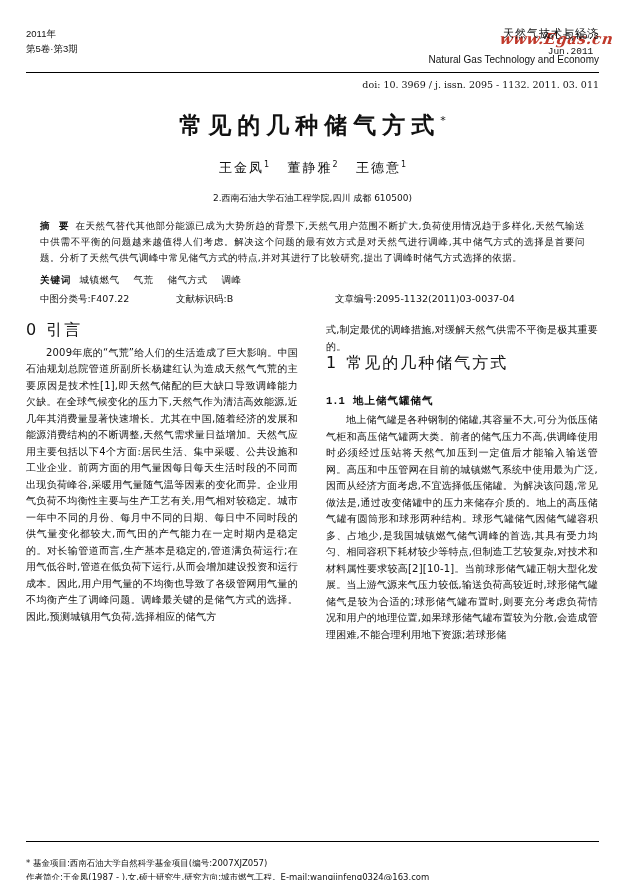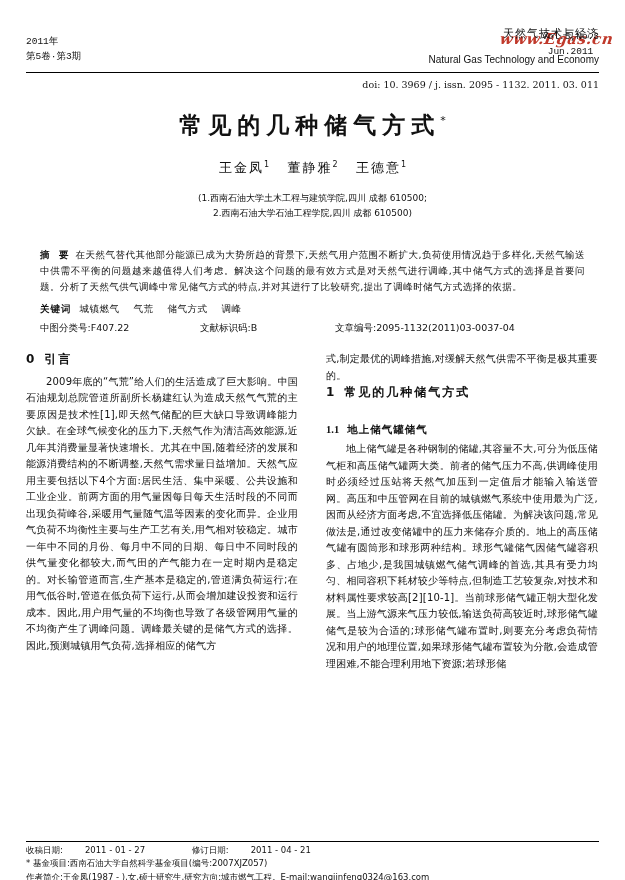--- a/index.html
+++ b/index.html
@@ -39,24 +39,24 @@
 
   
   .runhead {
     position: relative;
     margin: 26px 26px 0 26px;
     height: 44px;
   }
   .runhead .left {
     position: absolute;
     left: 0;
-    top: 8px;
+    top: 0;
     font-size: 9.5px;
     line-height: 15px;
-    font-family: Liberation Mono, monospace;
+    font-family: Liberation Sans, sans-serif;
     color: #111;
   }
   .runhead .center {
     position: absolute;
     left: 0;
     right: 0;
     top: 0;
     text-align: right;
   }
   .runhead .center .cn {
@@ -121,21 +121,21 @@
   .affil {
     margin: 14px 60px 0 60px;
     text-align: center;
     font-size: 9px;
     line-height: 15px;
     font-family: "DejaVu Sans", "Liberation Sans", sans-serif;
   }
 
   
   .abstract {
-    margin: 26px 40px 0 40px;
+    margin: 12px 40px 0 40px;
     font-size: 9.5px;
     line-height: 16px;
     text-align: justify;
     font-family: "DejaVu Sans", "Liberation Sans", sans-serif;
     letter-spacing: 0.4px;
   }
   .abstract .lbl {
     letter-spacing: 3px;
     font-weight: bold;
     margin-right: 4px;
@@ -156,54 +156,54 @@
     text-align: right;
   }
   .clsline {
     margin: 6px 40px 0 40px;
     font-size: 9.5px;
     font-family: "DejaVu Sans", "Liberation Sans", sans-serif;
     position: relative;
     height: 15px;
   }
   .clsline .c1 { position: absolute; left: 0; }
-  .clsline .c2 { position: absolute; left: 160px; }
+  .clsline .c2 { position: absolute; left: 136px; }
   .clsline .c3 { position: absolute; left: 295px; }
 
   
   .cols {
     margin: 14px 26px 0 26px;
     position: relative;
     height: 430px;
   }
   .col {
     position: absolute;
     top: 0;
     width: 272px;
     font-size: 10px;
     line-height: 16.5px;
     text-align: justify;
     font-family: "DejaVu Sans", "Liberation Sans", sans-serif;
   }
   .col.left { left: 0; }
   .col.right { left: 300px; }
   .h1 {
-    font-size: 12px;
-    font-weight: bold;
+    font-size: 16px;
+    font-weight: normal;
     margin: 0 0 6px 0;
     letter-spacing: 2px;
     font-family: "DejaVu Sans", "Liberation Sans", sans-serif;
   }
   .h1 .num { margin-right: 10px; letter-spacing: 0; }
   .h2 {
     font-size: 10.5px;
     font-weight: bold;
     margin: 21px 0 3px 0;
     letter-spacing: 1px;
-    font-family: Liberation Serif, serif;
+    font-family: Liberation Mono, monospace;
   }
   .h2 .num { margin-right: 8px; letter-spacing: 0; }
   p.para {
     margin: 0;
     text-indent: 20px;
     letter-spacing: 0.2px;
   }
 
   
   .footrule {
@@ -250,21 +250,20 @@
 
   <div class="doi">doi: 10. 3969 / j. issn. 2095 - 1132. 2011. 03. 011</div>
 
   <div class="title"><span>常见的几种储气方式</span><sup>*</sup></div>
 
   <div class="authors">
     <span>王金凤</span><sup>1</sup>&nbsp;&nbsp;&nbsp;<span>董静雅</span><sup>2</sup>&nbsp;&nbsp;&nbsp;<span>王德意</span><sup>1</sup>
   </div>
 
   <div class="affil">
-    <div>(1.西南石油大学土木工程与建筑学院,四川  成都  610500;</div>
     <div>2.西南石油大学石油工程学院,四川  成都  610500)</div>
   </div>
 
   <div class="abstract">
     <span class="lbl">摘  要</span><span>在天然气替代其他部分能源已成为大势所趋的背景下,天然气用户范围不断扩大,负荷使用情况趋于多样化,天然气输送中供需不平衡的问题越来越值得人们考虑。解决这个问题的最有效方式是对天然气进行调峰,其中储气方式的选择是首要问题。分析了天然气供气调峰中常见储气方式的特点,并对其进行了比较研究,提出了调峰时储气方式选择的依据。</span>
   </div>
 
   <div class="keywords">
     <span class="lbl">关键词</span><span class="kwlist"><span>城镇燃气</span><span>气荒</span><span>储气方式</span><span>调峰</span></span>
   </div>
@@ -287,21 +286,17 @@
       <div class="h1"><span class="num">1</span><span>常见的几种储气方式</span></div>
       <div class="h2"><span class="num">1.1</span><span>地上储气罐储气</span></div>
       <p class="para">地上储气罐是各种钢制的储罐,其容量不大,可分为低压储气柜和高压储气罐两大类。前者的储气压力不高,供调峰使用时必须经过压站将天然气加压到一定值后才能输入输送管网。高压和中压管网在目前的城镇燃气系统中使用最为广泛,因而从经济方面考虑,不宜选择低压储罐。为解决该问题,常见做法是,通过改变储罐中的压力来储存介质的。地上的高压储气罐有圆筒形和球形两种结构。球形气罐储气因储气罐容积多、占地少,是我国城镇燃气储气调峰的首选,其具有受力均匀、相同容积下耗材较少等特点,但制造工艺较复杂,对技术和材料属性要求较高[2][10-1]。当前球形储气罐正朝大型化发展。当上游气源来气压力较低,输送负荷高较近时,球形储气罐储气是较为合适的;球形储气罐布置时,则要充分考虑负荷情况和用户的地理位置,如果球形储气罐布置较为分散,会造成管理困难,不能合理利用地下资源;若球形储</p>
     </div>
 
   </div>
 
   <div class="footrule"></div>
 
   <div class="footnotes">
-    <div class="dates">
-      <span><span>收稿日期:</span><span>2011 - 01 - 27</span></span>
-      <span><span>修订日期:</span><span>2011 - 04 - 21</span></span>
-    </div>
     <div>* 基金项目:西南石油大学自然科学基金项目(编号:2007XJZ057)</div>
     <div>作者简介:王金凤(1987 - ),女,硕士研究生,研究方向:城市燃气工程。E-mail:wangjinfeng0324@163.com</div>
   </div>
 
 </div>
 
 </body></html>

